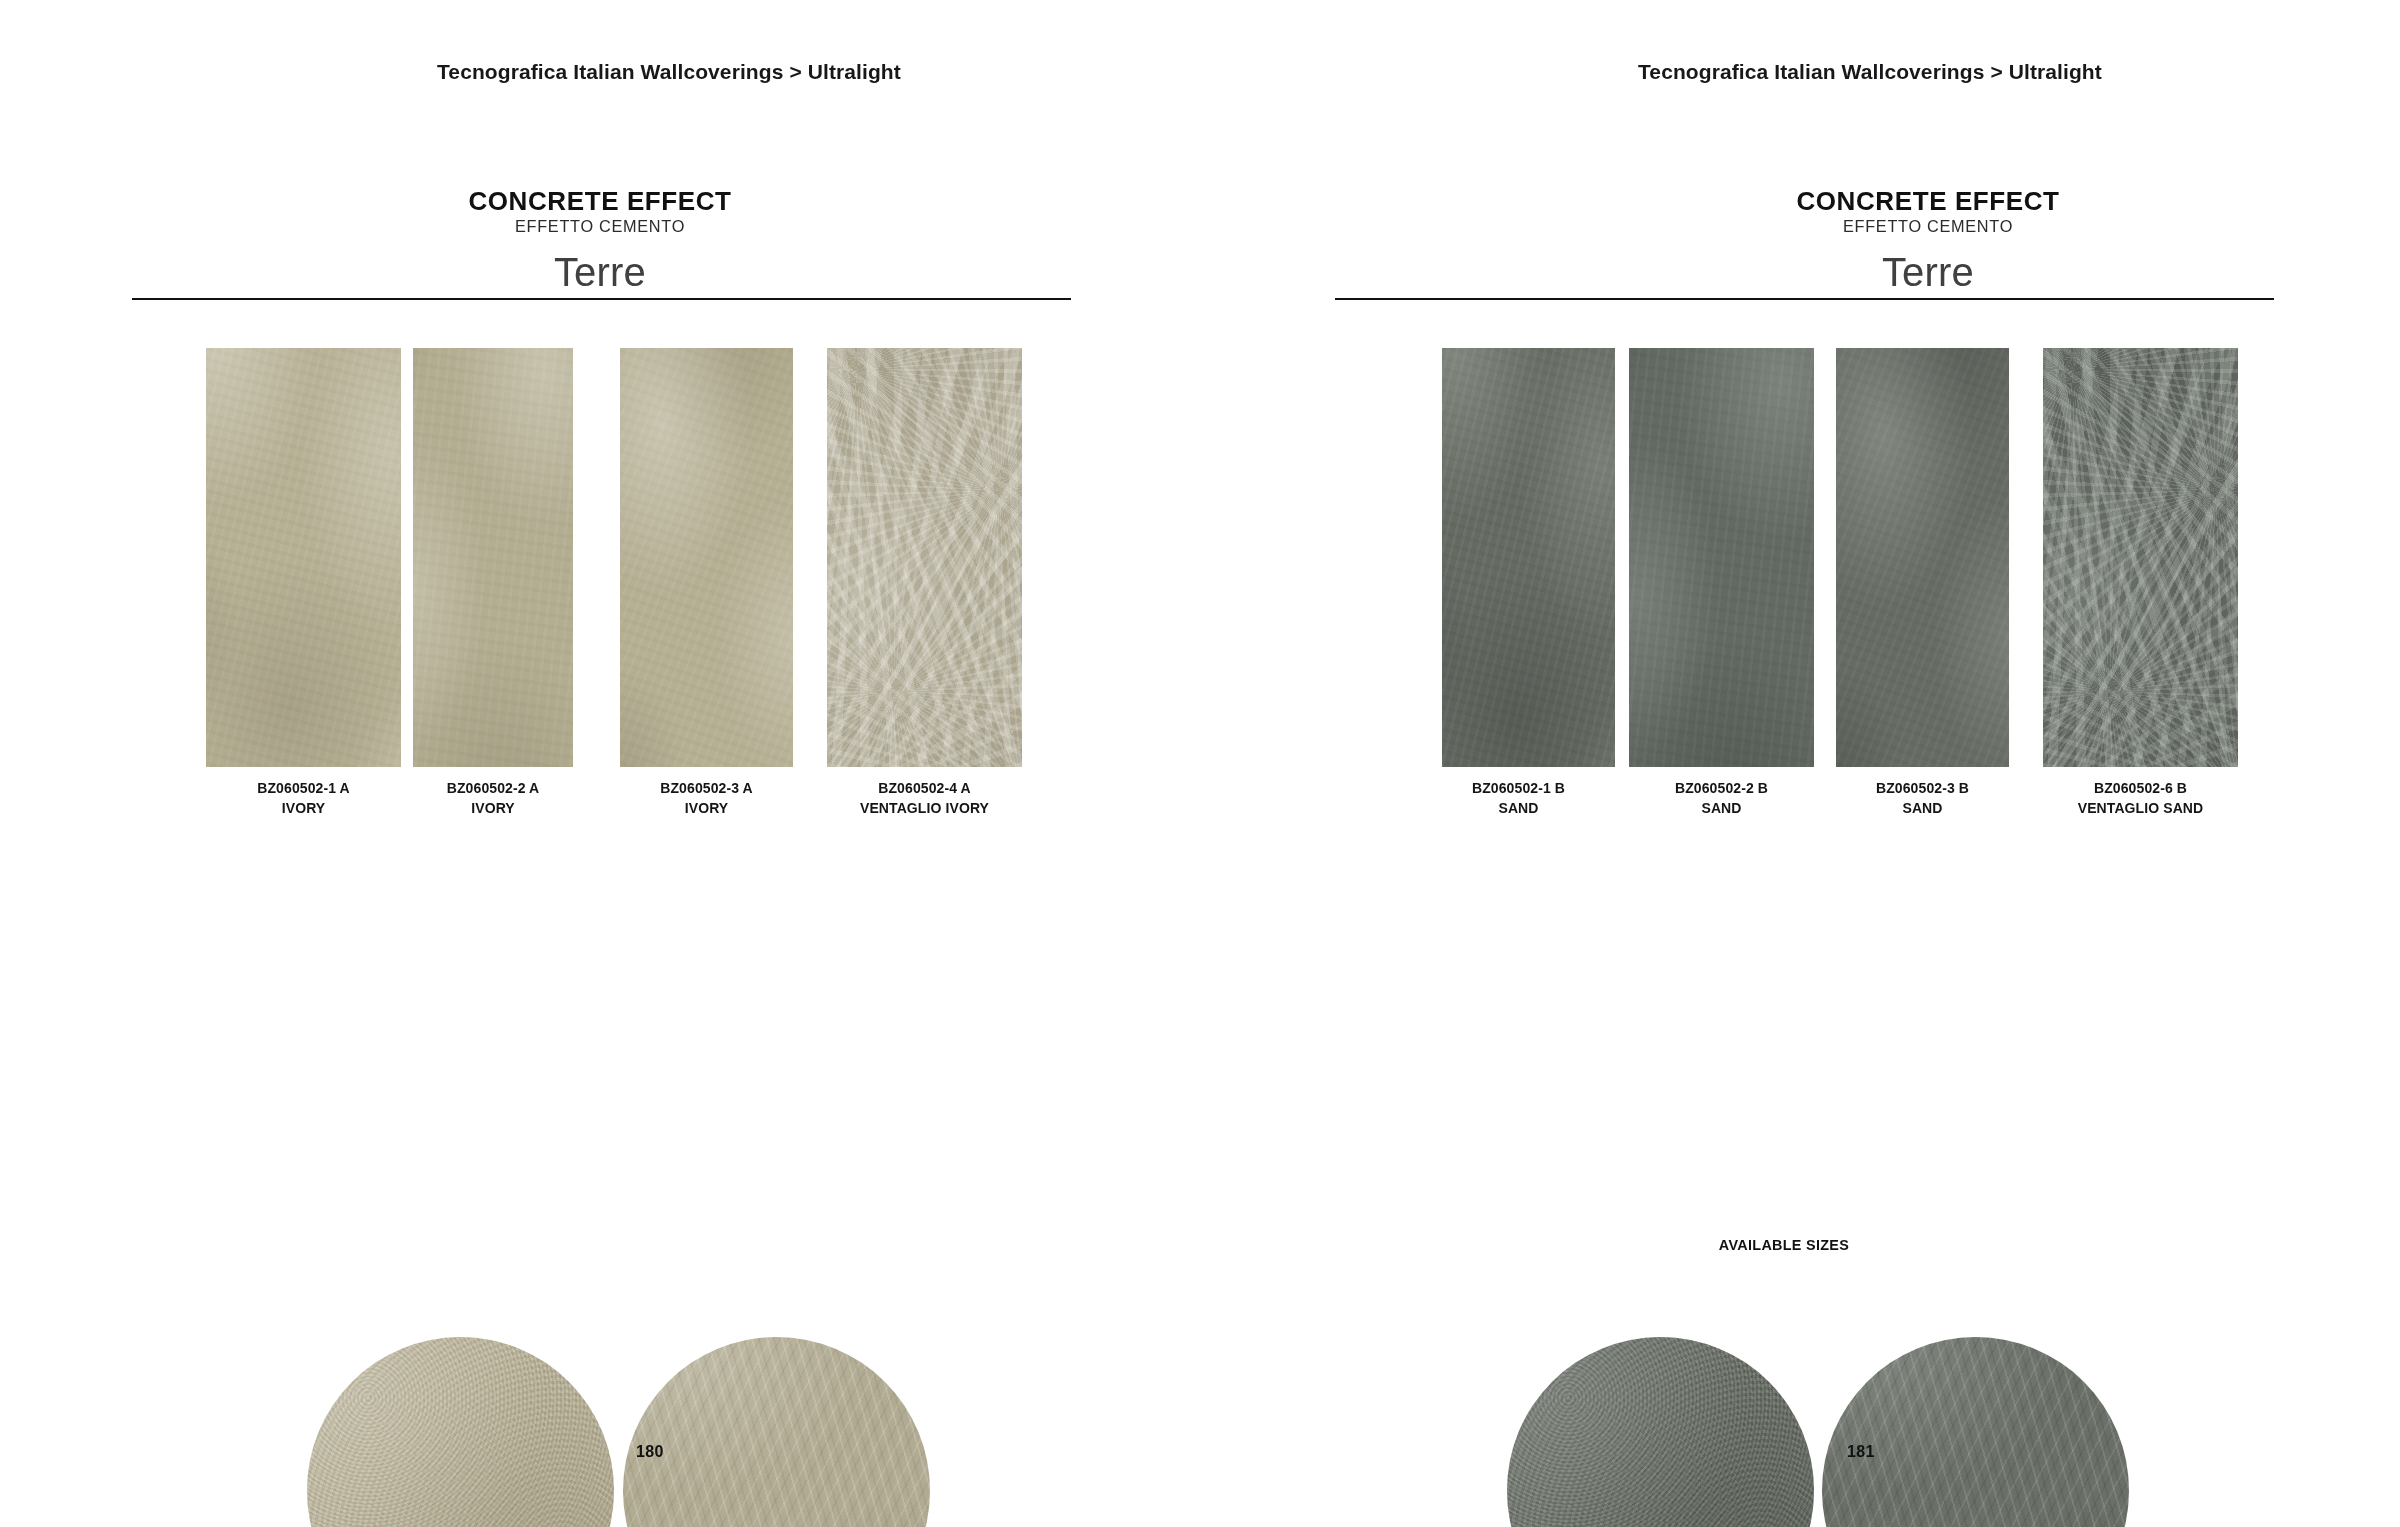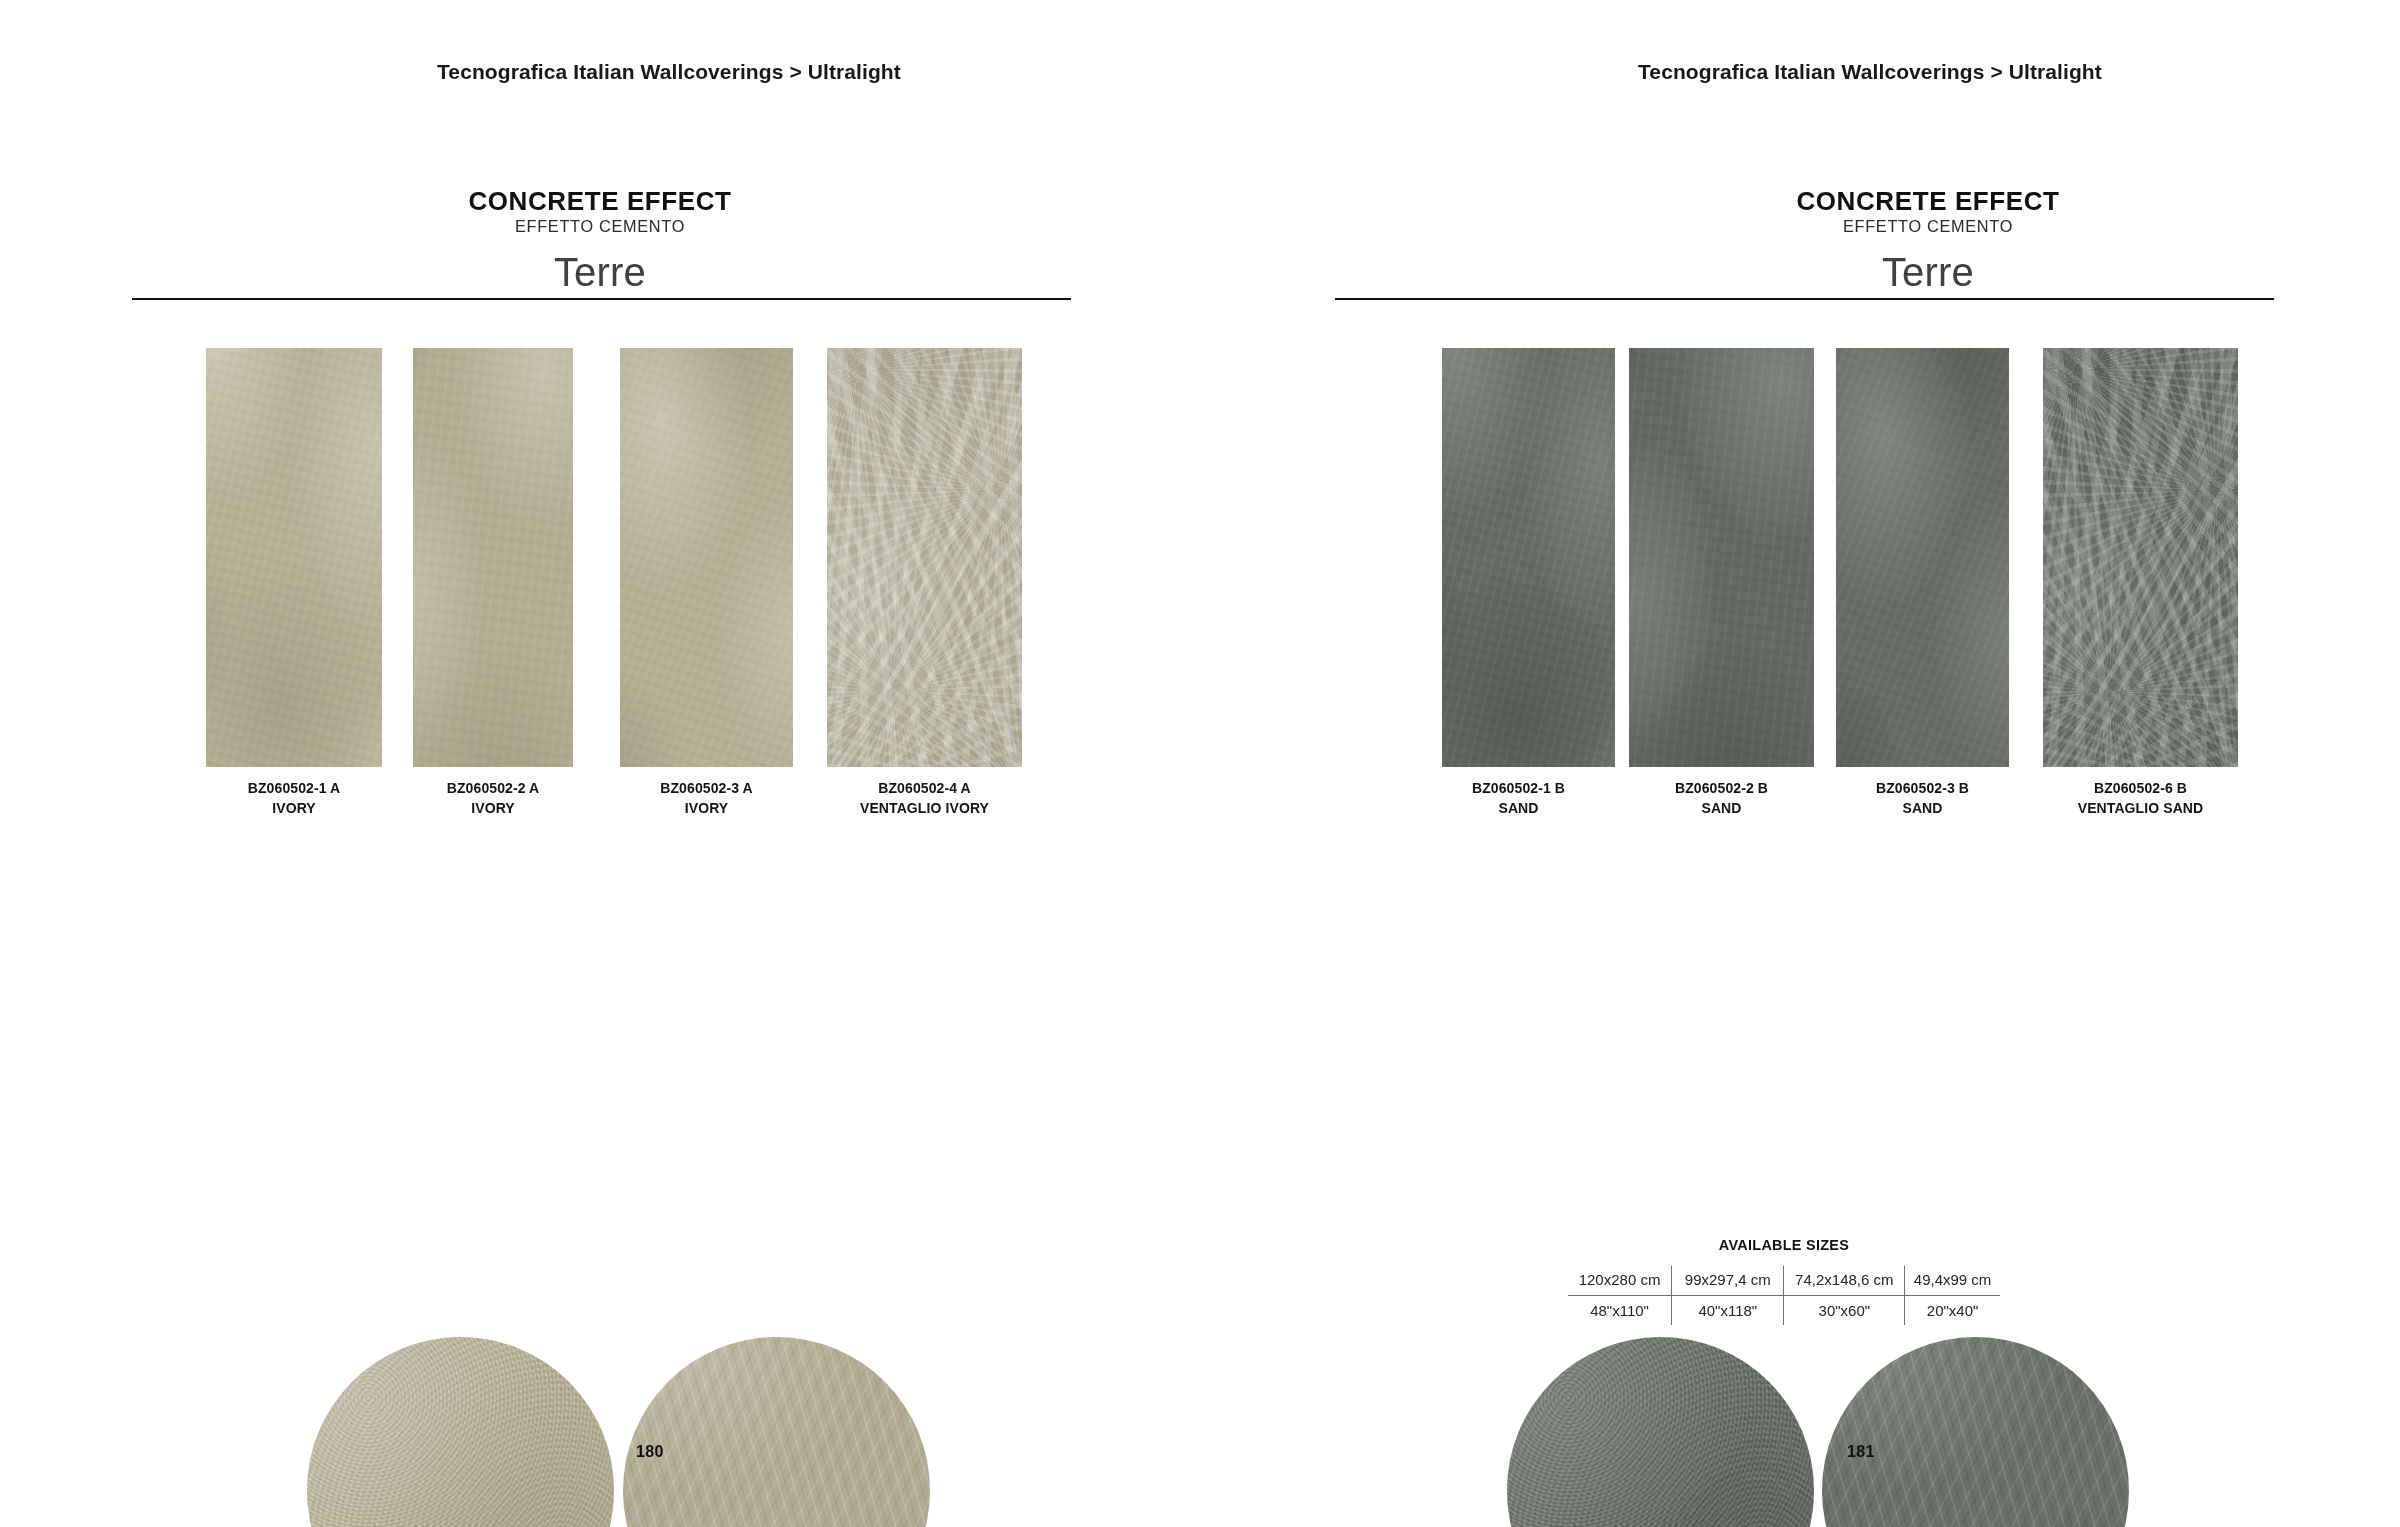--- a/index.html
+++ b/index.html
@@ -322,21 +322,21 @@
   <div class="title-block">
     <div class="collection">CONCRETE EFFECT</div>
     <div class="collection-it">EFFETTO CEMENTO</div>
     <div class="family">Terre</div>
   </div>
 
   <div class="rule"></div>
 
   <div class="swatch-row">
 
-    <div class="swatch-cell" style="left:0px;width:176px;">
+    <div class="swatch-cell" style="left:0px;width:195px;">
       <div class="swatch">
         <div class="grain tex-ivory"></div>
       </div>
       <div class="caption">
         <span class="code">BZ060502-1 A</span>
         <span class="cname">IVORY</span>
       </div>
     </div>
 
     <div class="swatch-cell" style="left:207px;width:160px;">
@@ -442,30 +442,14 @@
   </div>
   <div class="circle circle-b">
     <div class="grain tex-pleat-sand"></div>
   </div>
 
   <div class="folio">181</div>
 </div>
 
 <div class="sizes-block">
   <div class="sizes-title">AVAILABLE SIZES</div>
-  <table class="sizes">
-    <tbody>
-        <tr class="row-cm">
-      <td class="c0">120x280 cm</td>
-      <td class="c1">99x297,4 cm</td>
-      <td class="c2">74,2x148,6 cm</td>
-      <td class="c3">49,4x99 cm</td>
-    </tr>
-    <tr class="row-in">
-      <td class="c0">48"x110"</td>
-      <td class="c1">40"x118"</td>
-      <td class="c2">30"x60"</td>
-      <td class="c3">20"x40"</td>
-    </tr>
-  </tbody>
-    </table>
 </div>
 
 
 </body></html>

